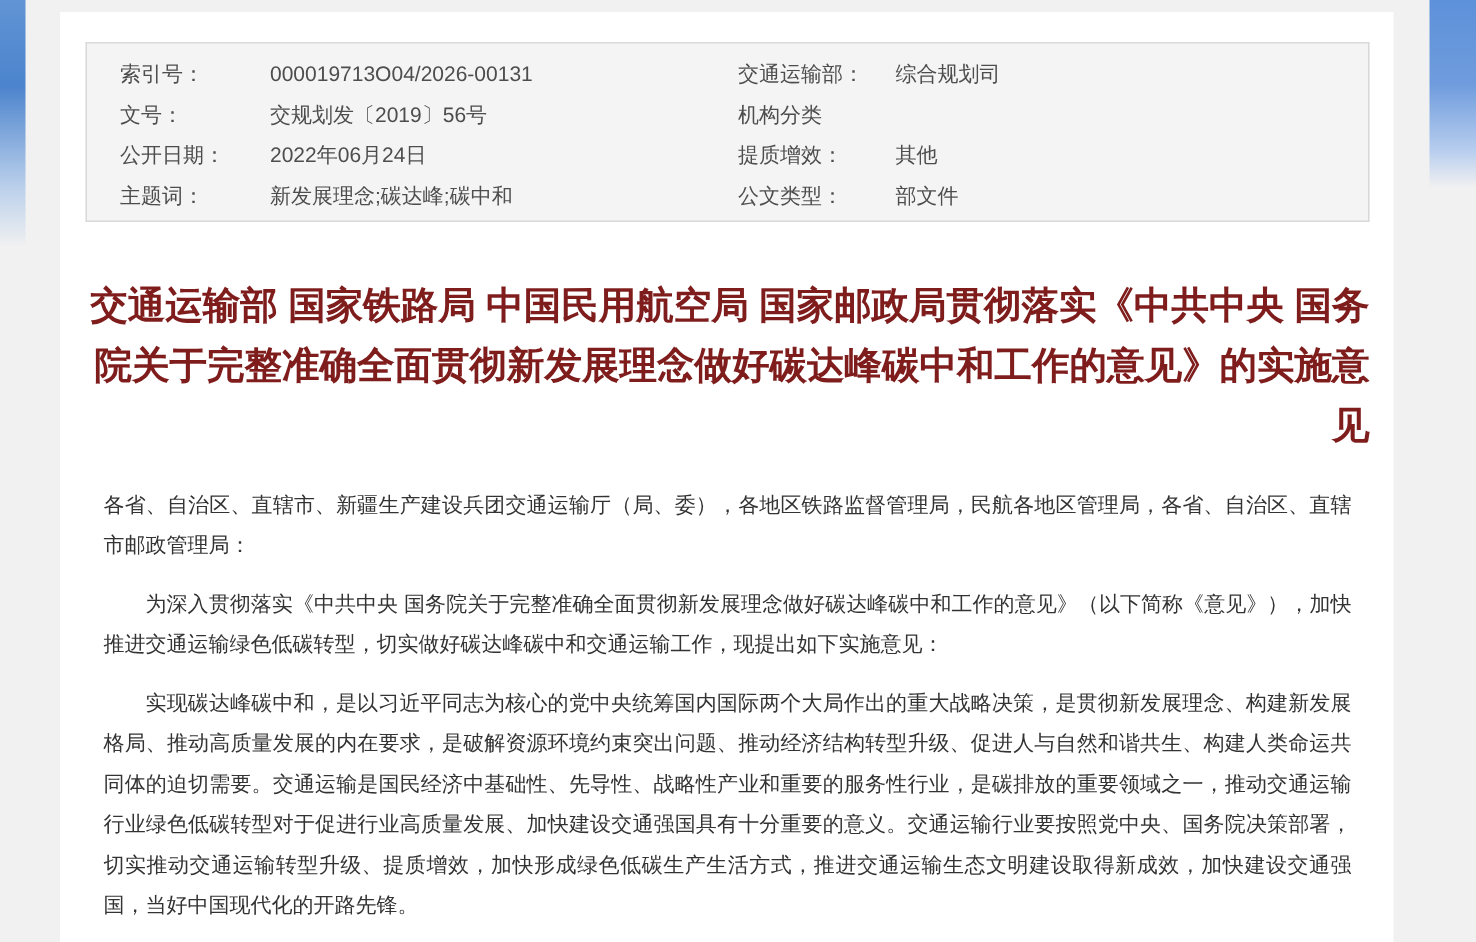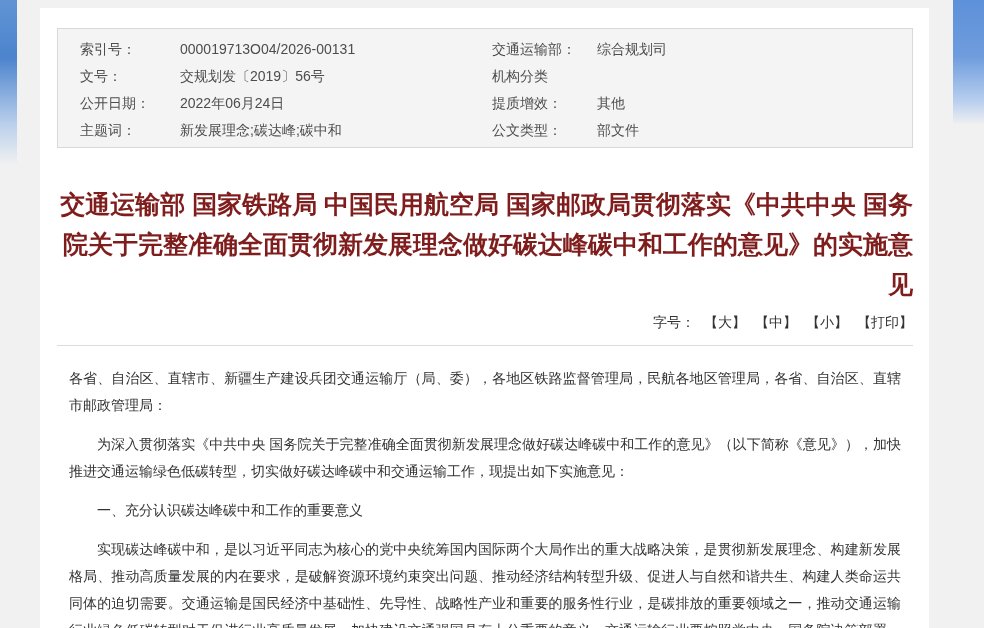--- a/index.html
+++ b/index.html
@@ -123,29 +123,25 @@
         <div class="meta-row">
           <span>主题词：</span>
           <span>新发展理念;碳达峰;碳中和</span>
           <span>公文类型：</span>
           <span>部文件</span>
         </div>
       </div>
 
     <h1 class="doc-title">交通运输部 国家铁路局 中国民用航空局 国家邮政局贯彻落实《中共中央 国务院关于完整准确全面贯彻新发展理念做好碳达峰碳中和工作的意见》的实施意见</h1>
 
-    <div class="toolbar">
-      <span class="tb-label">字号：</span><a>【大】</a><a>【中】</a><a>【小】</a><a>【打印】</a>
-    </div>
 
     <div class="body-text">
 
         <p>各省、自治区、直辖市、新疆生产建设兵团交通运输厅（局、委），各地区铁路监督管理局，民航各地区管理局，各省、自治区、直辖市邮政管理局：</p>
 
         <p class="indent">为深入贯彻落实《中共中央 国务院关于完整准确全面贯彻新发展理念做好碳达峰碳中和工作的意见》（以下简称《意见》），加快推进交通运输绿色低碳转型，切实做好碳达峰碳中和交通运输工作，现提出如下实施意见：</p>
 
-        <p class="indent">一、充分认识碳达峰碳中和工作的重要意义</p>
 
         <p class="indent">实现碳达峰碳中和，是以习近平同志为核心的党中央统筹国内国际两个大局作出的重大战略决策，是贯彻新发展理念、构建新发展格局、推动高质量发展的内在要求，是破解资源环境约束突出问题、推动经济结构转型升级、促进人与自然和谐共生、构建人类命运共同体的迫切需要。交通运输是国民经济中基础性、先导性、战略性产业和重要的服务性行业，是碳排放的重要领域之一，推动交通运输行业绿色低碳转型对于促进行业高质量发展、加快建设交通强国具有十分重要的意义。交通运输行业要按照党中央、国务院决策部署，切实推动交通运输转型升级、提质增效，加快形成绿色低碳生产生活方式，推进交通运输生态文明建设取得新成效，加快建设交通强国，当好中国现代化的开路先锋。</p>
       </div>
 
   </div>
 </div>
 
 </body></html>

